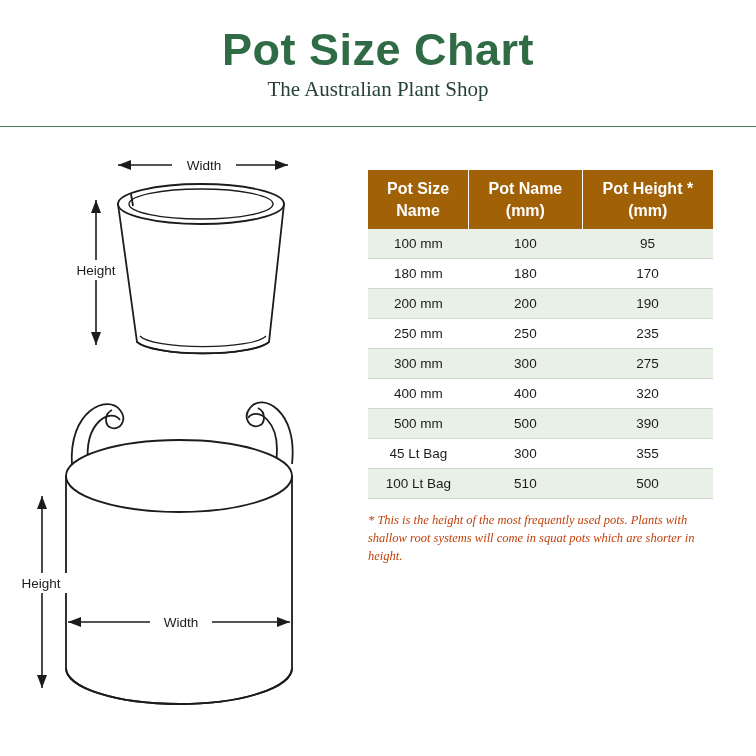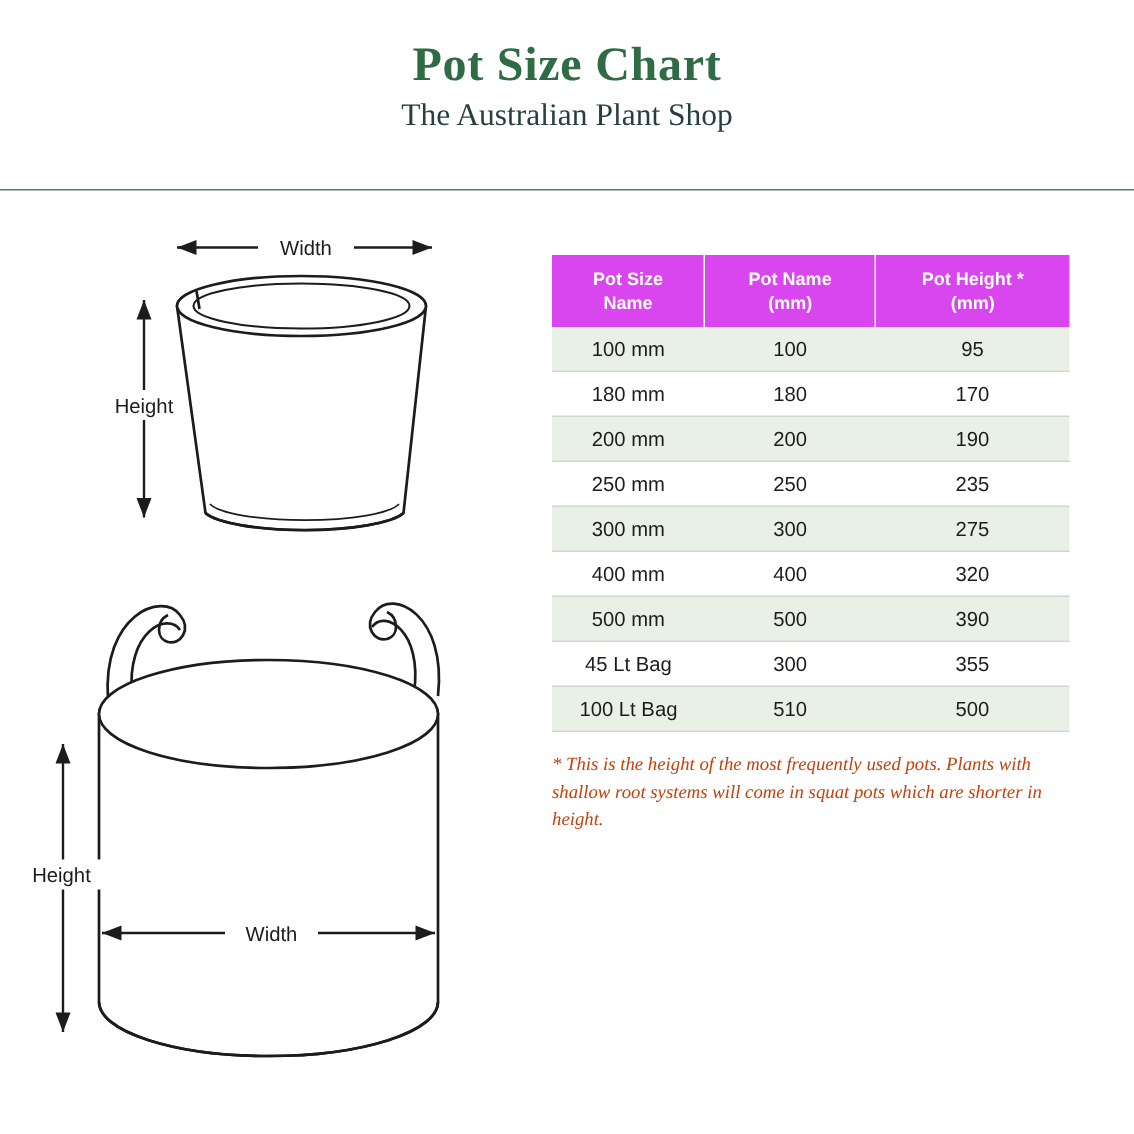--- a/index.html
+++ b/index.html
@@ -15,22 +15,22 @@
     background: #ffffff;
     overflow: hidden;
   }
 
   
   .header {
     text-align: center;
     padding-top: 26px;
   }
   .title {
-    font-family: Liberation Serif, serif;
-    font-size: 32px;
+    font-family: Liberation Sans, sans-serif;
+    font-size: 45px;
     font-weight: bold;
     color: #2f6b44;
     letter-spacing: 0.5px;
     line-height: 1.05;
     margin: 0;
   }
   .subtitle {
     font-family: "Liberation Serif", serif;
     font-size: 21px;
     color: #26413a;
@@ -75,24 +75,24 @@
   }
 
   
   table.pot-table {
     width: 345px;
     border-collapse: collapse;
     font-size: 13.5px;
     color: #1c1c1c;
   }
   table.pot-table thead th {
-    background: #d946ef;
+    background: #a16207;
     color: #ffffff;
     font-weight: bold;
-    font-size: 12px;
+    font-size: 16px;
     padding: 8px 16px;
     line-height: 1.35;
     text-align: center;
     border-right: 1px solid #ffffff;
   }
   table.pot-table thead th:last-child { border-right: none; }
   table.pot-table tbody td {
     text-align: center;
     padding: 7px 4px;
     border-bottom: 1px solid #cfd8cf;

